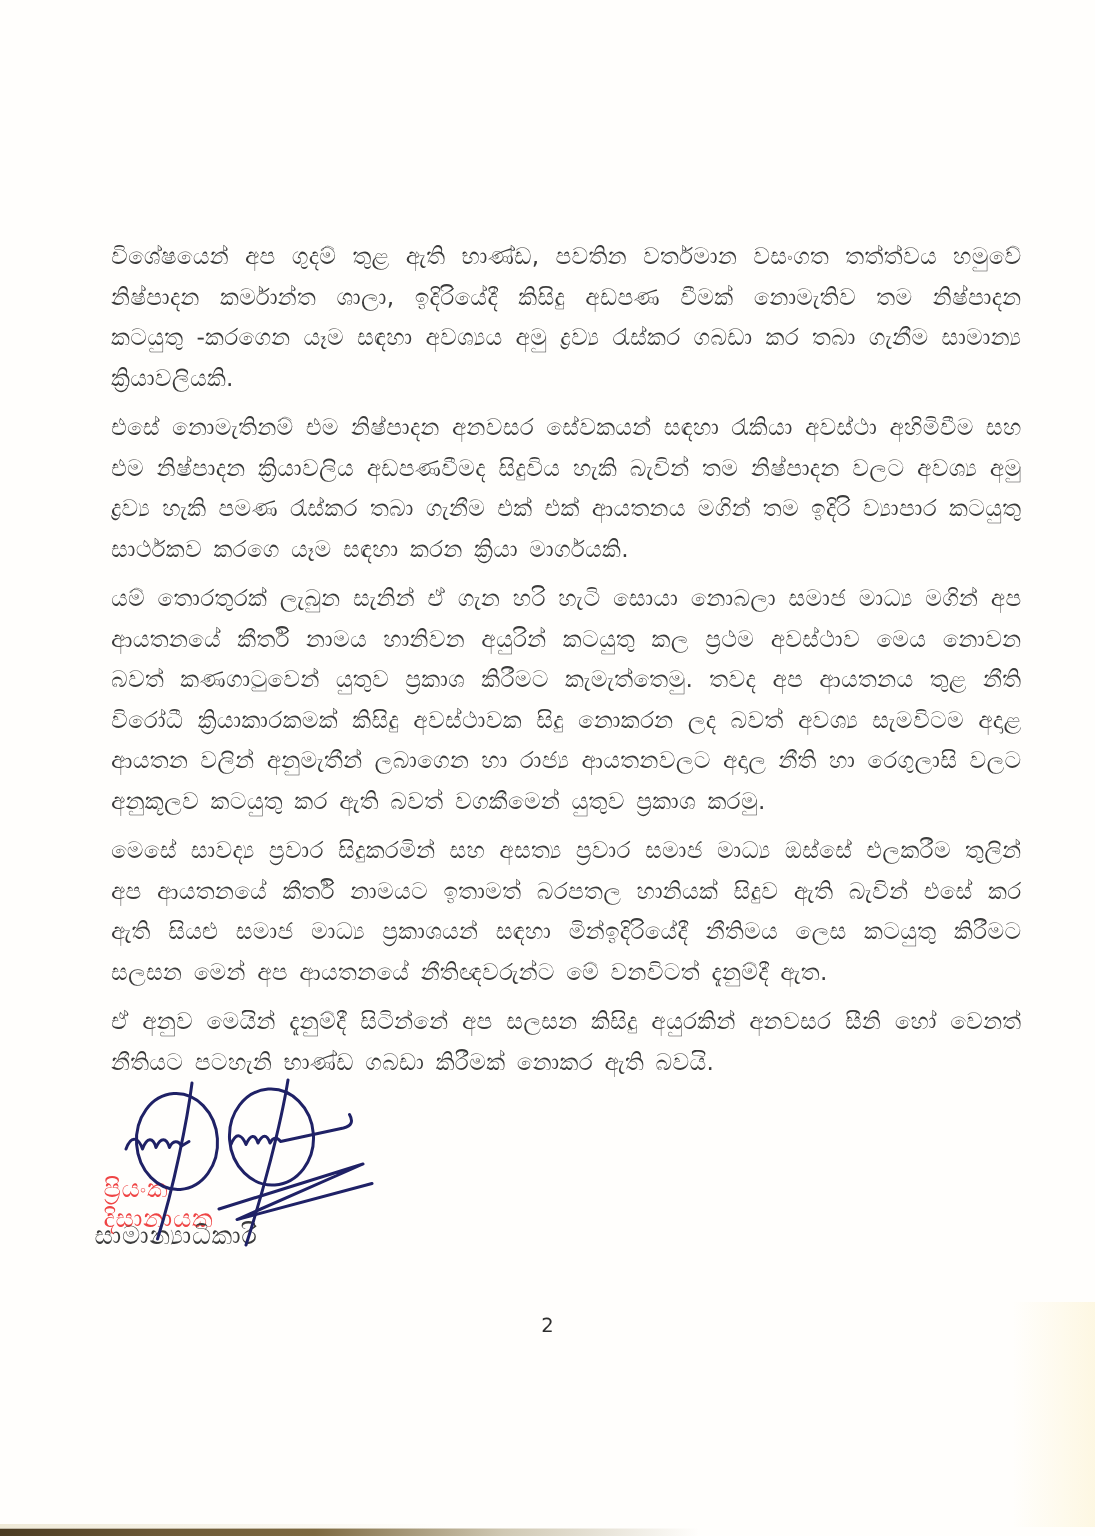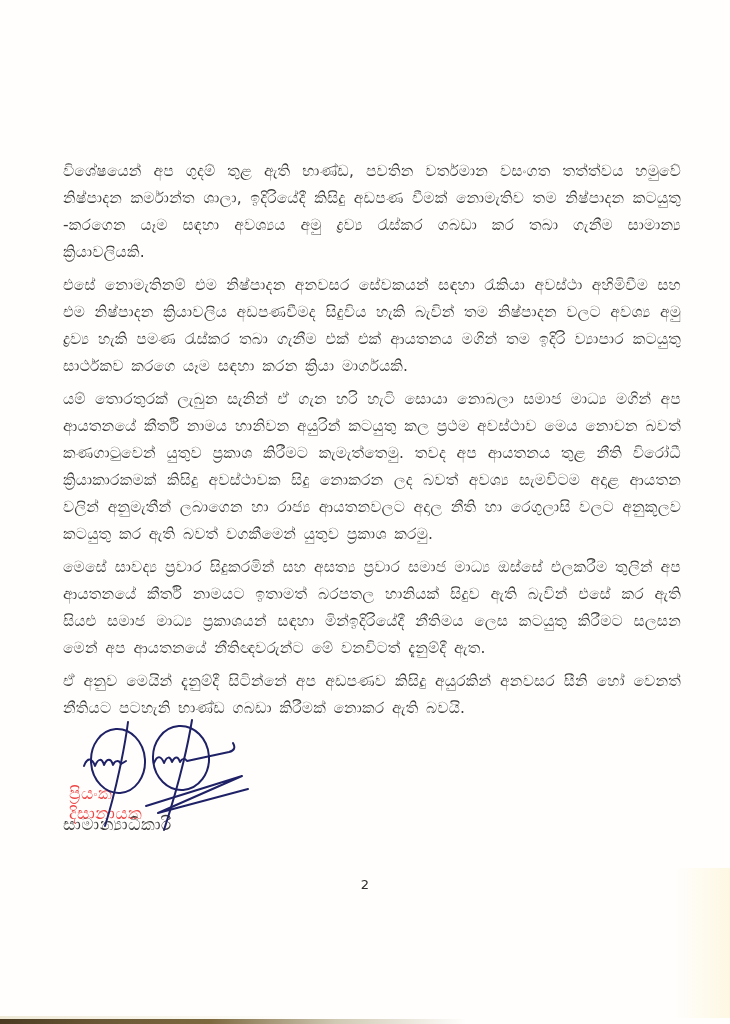--- a/index.html
+++ b/index.html
@@ -21,21 +21,21 @@
     left: 63px;
     width: 618px;
     color: #3b3b3b;
   }
   .para {
     font-size: 15.5px;
     line-height: 27px;
     text-align: justify;
     word-spacing: 2.5px;
     letter-spacing: 0.2px;
-    margin: 0 0 6px 0;
+    margin: 0 0 6px 11px;
   }
   .sig-block {
     position: absolute;
     left: 0;
     top: 0;
   }
   .sig-svg {
     position: absolute;
     left: 68px;
     top: 716px;
@@ -102,21 +102,21 @@
 </head>
 <body>
 
 <div class="page">
 
   <div class="content">
     <p class="para">විශේෂයෙන් අප ගුදම් තුළ ඇති භාණ්ඩ, පවතින වර්තමාන වසංගත තත්ත්වය හමුවේ නිෂ්පාදන කර්මාන්ත ශාලා, ඉදිරියේදී කිසිදු අඩපණ වීමක් නොමැතිව තම නිෂ්පාදන කටයුතු -කරගෙන යෑම සඳහා අවශ්‍යය අමු ද්‍රව්‍ය රැස්කර ගබඩා කර තබා ගැනීම සාමාන්‍ය ක්‍රියාවලියකි.</p>
     <p class="para">එසේ නොමැතිනම් එම නිෂ්පාදන අනවසර සේවකයන් සඳහා රැකියා අවස්ථා අහිමිවීම සහ එම නිෂ්පාදන ක්‍රියාවලිය අඩපණවීමද සිදුවිය හැකි බැවින් තම නිෂ්පාදන වලට අවශ්‍ය අමු ද්‍රව්‍ය හැකි පමණ රැස්කර තබා ගැනීම එක් එක් ආයතනය මගින් තම ඉදිරි ව්‍යාපාර කටයුතු සාර්ථකව කරගෙ යෑම සඳහා කරන ක්‍රියා මාර්ගයකි.</p>
     <p class="para">යම් තොරතුරක් ලැබුන සැනින් ඒ ගැන හරි හැටි සොයා නොබලා සමාජ මාධ්‍ය මගින් අප ආයතනයේ කීර්ති නාමය හානිවන අයුරින් කටයුතු කල ප්‍රථම අවස්ථාව මෙය නොවන බවත් කණගාටුවෙන් යුතුව ප්‍රකාශ කිරීමට කැමැත්තෙමු. තවද අප ආයතනය තුළ නීති විරෝධී ක්‍රියාකාරකමක් කිසිදු අවස්ථාවක සිදු නොකරන ලද බවත් අවශ්‍ය සැමවිටම අදාළ ආයතන වලින් අනුමැතීන් ලබාගෙන හා රාජ්‍ය ආයතනවලට අදාල නීති හා රෙගුලාසි වලට අනුකූලව කටයුතු කර ඇති බවත් වගකීමෙන් යුතුව ප්‍රකාශ කරමු.</p>
     <p class="para">මෙසේ සාවද්‍ය ප්‍රවාර සිදුකරමින් සහ අසත්‍ය ප්‍රවාර සමාජ මාධ්‍ය ඔස්සේ එලකරීම තුලින් අප ආයතනයේ කීර්ති නාමයට ඉතාමත් බරපතල හානියක් සිදුව ඇති බැවින් එසේ කර ඇති සියළු සමාජ මාධ්‍ය ප්‍රකාශයන් සඳහා මින්ඉදිරියේදී නීතිමය ලෙස කටයුතු කිරීමට සලසන මෙන් අප ආයතනයේ නීතිඥවරුන්ට මේ වනවිටත් දැනුම්දී ඇත.</p>
-    <p class="para">ඒ අනුව මෙයින් දැනුම්දී සිටින්නේ අප අඩපණව කිසිදු අයුරකින් අනවසර සීනි හෝ වෙනත් නීතියට පටහැනි භාණ්ඩ ගබඩා කිරීමක් නොකර ඇති බවයි.</p>
+    <p class="para">ඒ අනුව මෙයින් දැනුම්දී සිටින්නේ අප සලසන කිසිදු අයුරකින් අනවසර සීනි හෝ වෙනත් නීතියට පටහැනි භාණ්ඩ ගබඩා කිරීමක් නොකර ඇති බවයි.</p>
   </div>
 
   <div class="sig-block">
     <svg class="sig-svg" width="200" height="118" viewBox="0 0 200 118" fill="none" stroke="#1f2166" stroke-width="2" stroke-linecap="round" stroke-linejoin="round">
       <ellipse cx="50" cy="45" rx="27" ry="32" transform="rotate(-4 50 45)"></ellipse>
       <path d="M60,6 C57,30 48,75 37,110"></path>
       <path d="M16,50 c4,-11 9,-6 11,0 c3,-8 7,-8 9,-1 c3,-7 7,-7 9,0 c2,-5 6,-5 8,-1 l5,-3"></path>
       <ellipse cx="113" cy="42" rx="28" ry="32" transform="rotate(-4 113 42)"></ellipse>
       <path d="M124,4 C119,35 107,80 96,114"></path>
       <path d="M86,47 c4,-10 8,-5 10,0 c3,-7 6,-7 8,-1 c3,-6 6,-6 8,0 c2,-4 5,-4 7,-1 c14,-3 28,-6 42,-9 q8,-2 4,-9"></path>

